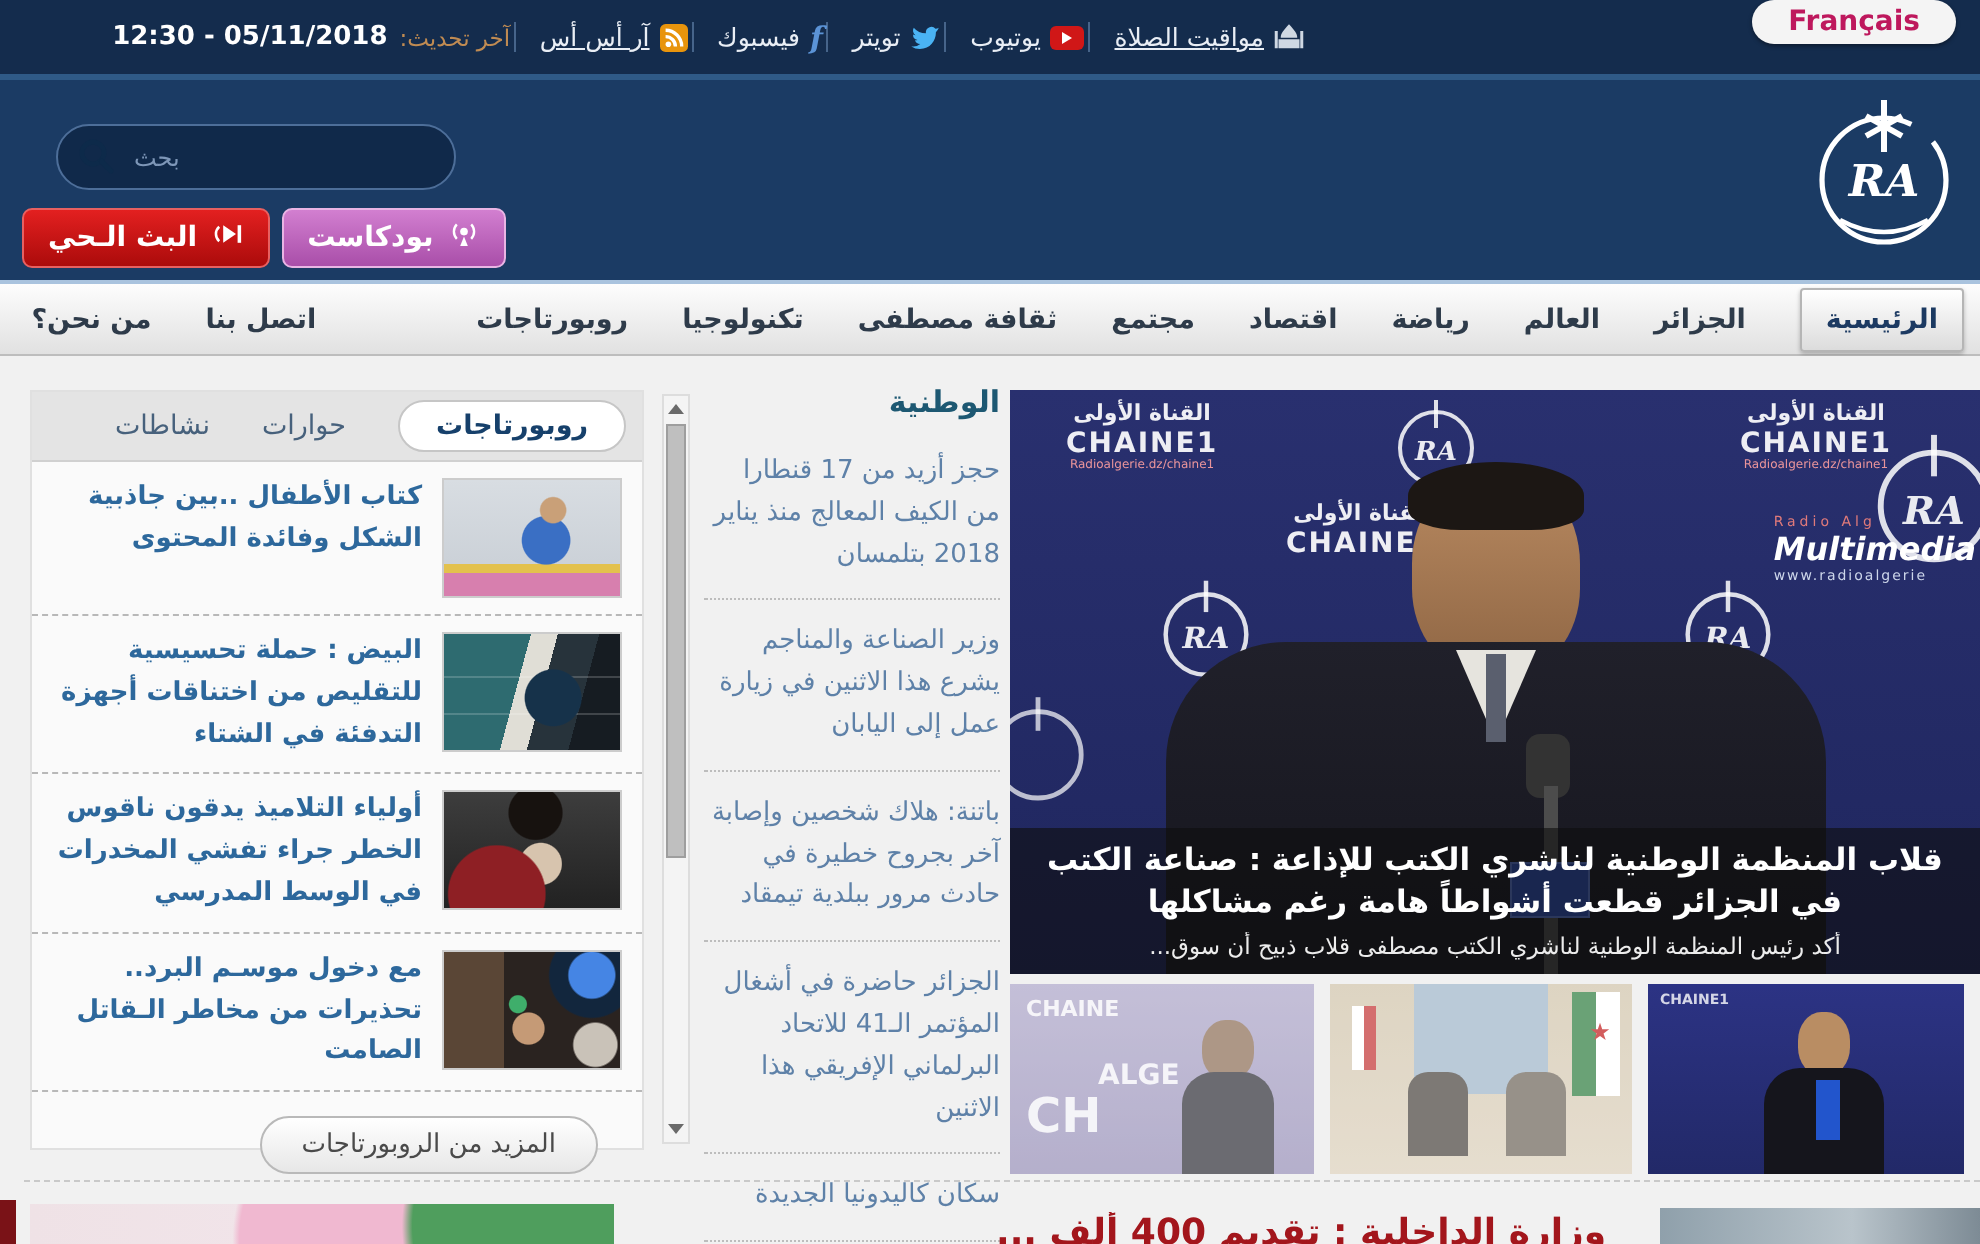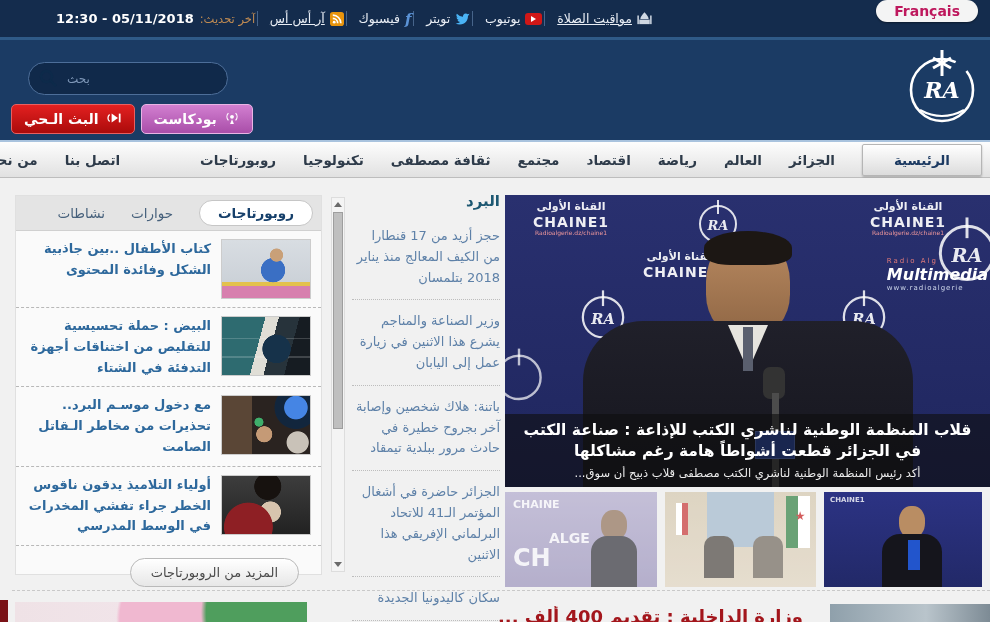--- a/index.html
+++ b/index.html
@@ -48,21 +48,21 @@
           text-decoration:none;padding:4px 12px;border-radius:5px;height:20px;}
   .podcast-btn{background:linear-gradient(#d27fd0,#a94ea9);border:1px solid #e9b4e4;}
   .live-btn{background:linear-gradient(#e32020,#ab0b0b);border:1px solid #e86060;}
 
   
   .nav{position:absolute;top:142px;left:0;right:0;height:36px;
         background:linear-gradient(#fdfdfd,#e1e1e1);border-bottom:1px solid #bdbdbd;
         display:flex;align-items:center;gap:27px;padding:0 8px;box-sizing:border-box;}
   .nav-item{color:#2e3b4a;font-size:13.5px;font-weight:bold;text-decoration:none;white-space:nowrap;}
   .nav-item.active{background:linear-gradient(#ffffff,#dcdcdc);border:1px solid #b5b5b5;
-        border-radius:2px;padding:7px 31px;color:#1c3a62;box-shadow:0 1px 2px rgba(0,0,0,.25);}
+        border-radius:2px;padding:7px 12px;color:#1c3a62;box-shadow:0 1px 2px rgba(0,0,0,.25);}
   .nav-gap{flex:0 0 26px;}
 
   
   .content{position:absolute;top:178px;left:0;right:0;height:444px;background:#f1f1f1;}
 
   
   .reports{position:absolute;right:668px;left:15px;top:17px;height:380px;background:#fafafa;
         border:1px solid #e0e0e0;box-sizing:border-box;}
   .tabs{height:34px;background:#e4e4e4;border-bottom:1px solid #d0d0d0;display:flex;
         align-items:center;gap:26px;padding:0 8px;}
@@ -328,40 +328,40 @@
       </div>
       <div class="report-item">
         <div class="r-thumb art1"></div>
         <a class="r-title">كتاب الأطفال ..بين جاذبية الشكل وفائدة المحتوى</a>
       </div>
       <div class="report-item">
         <div class="r-thumb art2"></div>
         <a class="r-title">البيض : حملة تحسيسية للتقليص من اختناقات أجهزة التدفئة في الشتاء</a>
       </div>
       <div class="report-item">
+        <div class="r-thumb art4"></div>
+        <a class="r-title">أولياء التلاميذ يدقون ناقوس الخطر جراء تفشي المخدرات في الوسط المدرسي</a>
+      </div>
+      <div class="report-item">
         <div class="r-thumb art3"></div>
         <a class="r-title">مع دخول موسـم البرد.. تحذيرات من مخاطر الـقاتل الصامت</a>
-      </div>
-      <div class="report-item">
-        <div class="r-thumb art4"></div>
-        <a class="r-title">أولياء التلاميذ يدقون ناقوس الخطر جراء تفشي المخدرات في الوسط المدرسي</a>
       </div>
       <div class="more-wrap">
         <a class="more-btn">المزيد من الروبورتاجات</a>
       </div>
     </div>
 
     <div class="vscroll">
       <div class="vs-up"></div>
       <div class="vs-thumb"></div>
       <div class="vs-down"></div>
     </div>
 
     <div class="briefs">
-      <div class="briefs-title">البرد</div>
+      <div class="briefs-title">الوطنية</div>
       <a class="brief-item">حجز أزيد من 17 قنطارا من الكيف المعالج منذ يناير 2018 بتلمسان</a>
       <a class="brief-item">وزير الصناعة والمناجم يشرع هذا الاثنين في زيارة عمل إلى اليابان</a>
       <a class="brief-item">باتنة: هلاك شخصين وإصابة آخر بجروح خطيرة في حادث مرور ببلدية تيمقاد</a>
       <a class="brief-item">الجزائر حاضرة في أشغال المؤتمر الـ41 للاتحاد البرلماني الإفريقي هذا الاثنين</a>
       <a class="brief-item">سكان كاليدونيا الجديدة</a>
     </div>
 
     <div class="feature">
       <div class="wm" style="left:28px;top:6px;">
         <div class="wm-ar">القناة الأولى</div>

